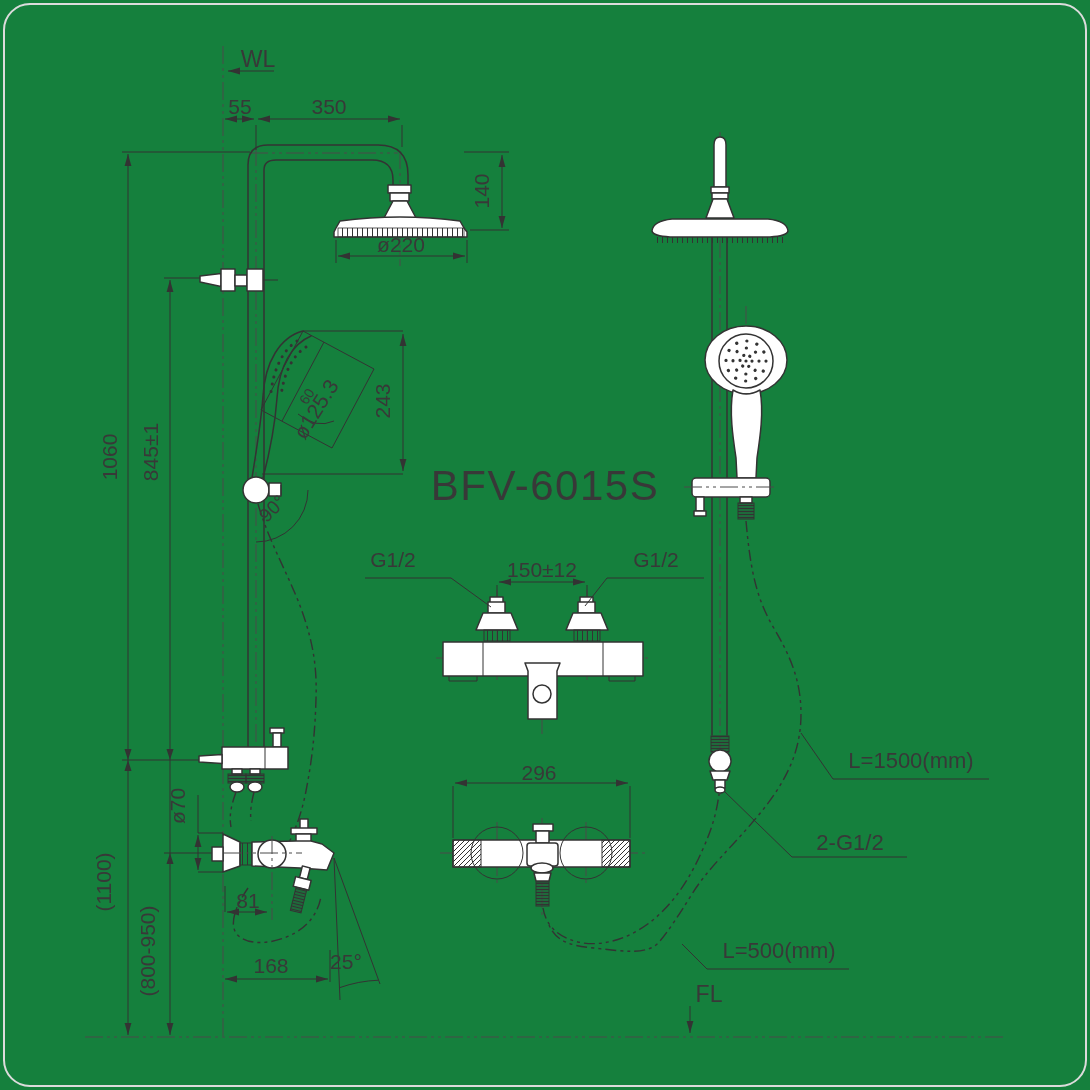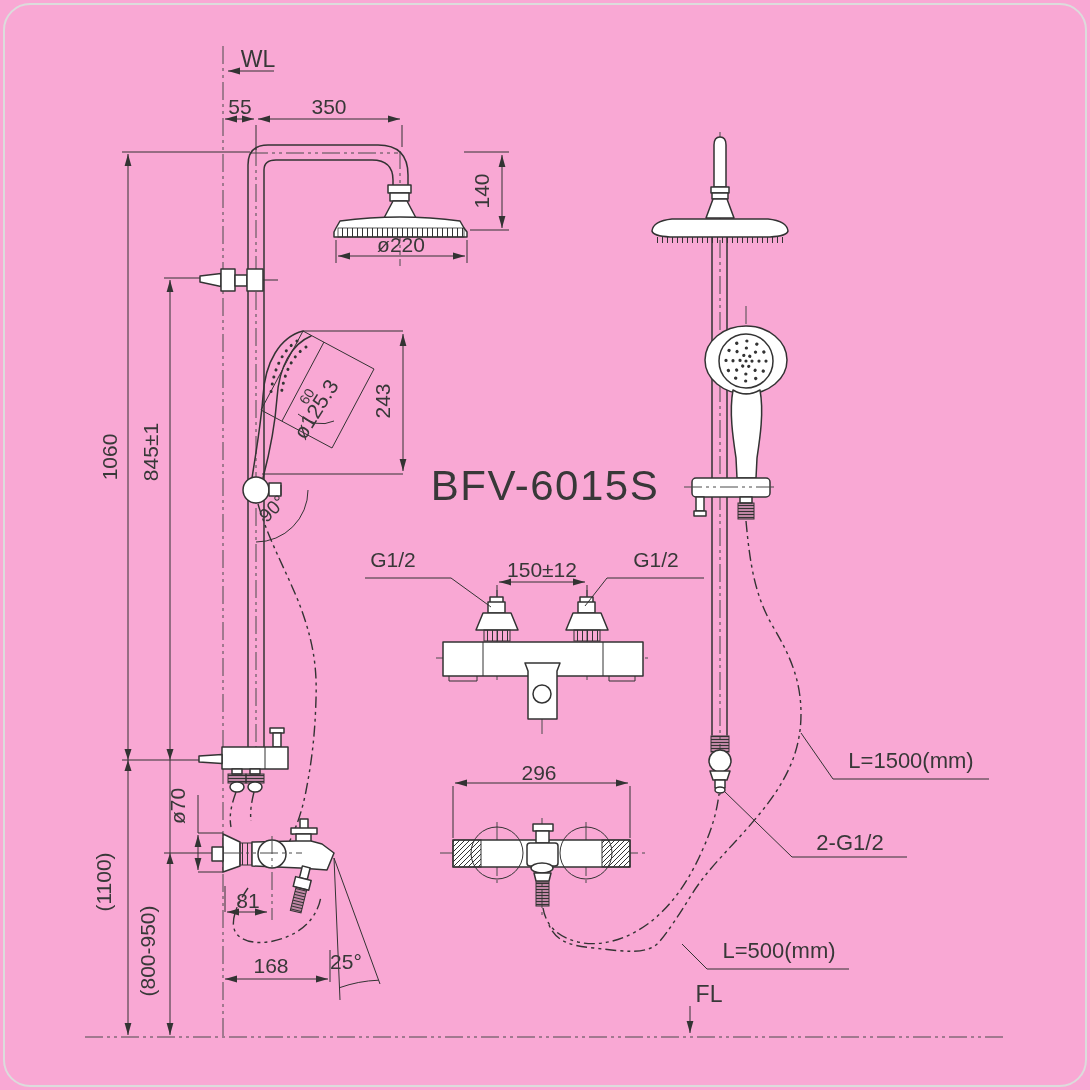--- a/index.html
+++ b/index.html
@@ -1,16 +1,16 @@
 <!DOCTYPE html>
 <html><head>
 <meta charset="utf-8">
 <style>
   html,body{margin:0;padding:0;background:#fff;}
-  #stage{position:relative;width:1090px;height:1090px;background:#f9a8d4;overflow:hidden;}
+  #stage{position:relative;width:1090px;height:1090px;background:#15803d;overflow:hidden;}
   svg{display:block;}
   text{font-family:"Liberation Sans","DejaVu Sans",sans-serif;fill:#383838;}
   .ol{fill:none;stroke:#333;stroke-width:1.5;stroke-linejoin:round;stroke-linecap:round;}
   .olf{fill:#fff;stroke:#333;stroke-width:1.5;stroke-linejoin:round;}
   .tl{fill:none;stroke:#333;stroke-width:1;}
   .cl{fill:none;stroke:#4a4a4a;stroke-width:1;stroke-dasharray:18 4 3 4 3 4;}
   .hose{fill:none;stroke:#333;stroke-width:1.4;stroke-dasharray:11 4 3 4 3 4;}
   .dim{fill:none;stroke:#333;stroke-width:1;}
   .arr{fill:#333;stroke:none;}
   .dotring{fill:none;stroke:#333;stroke-linecap:round;}

